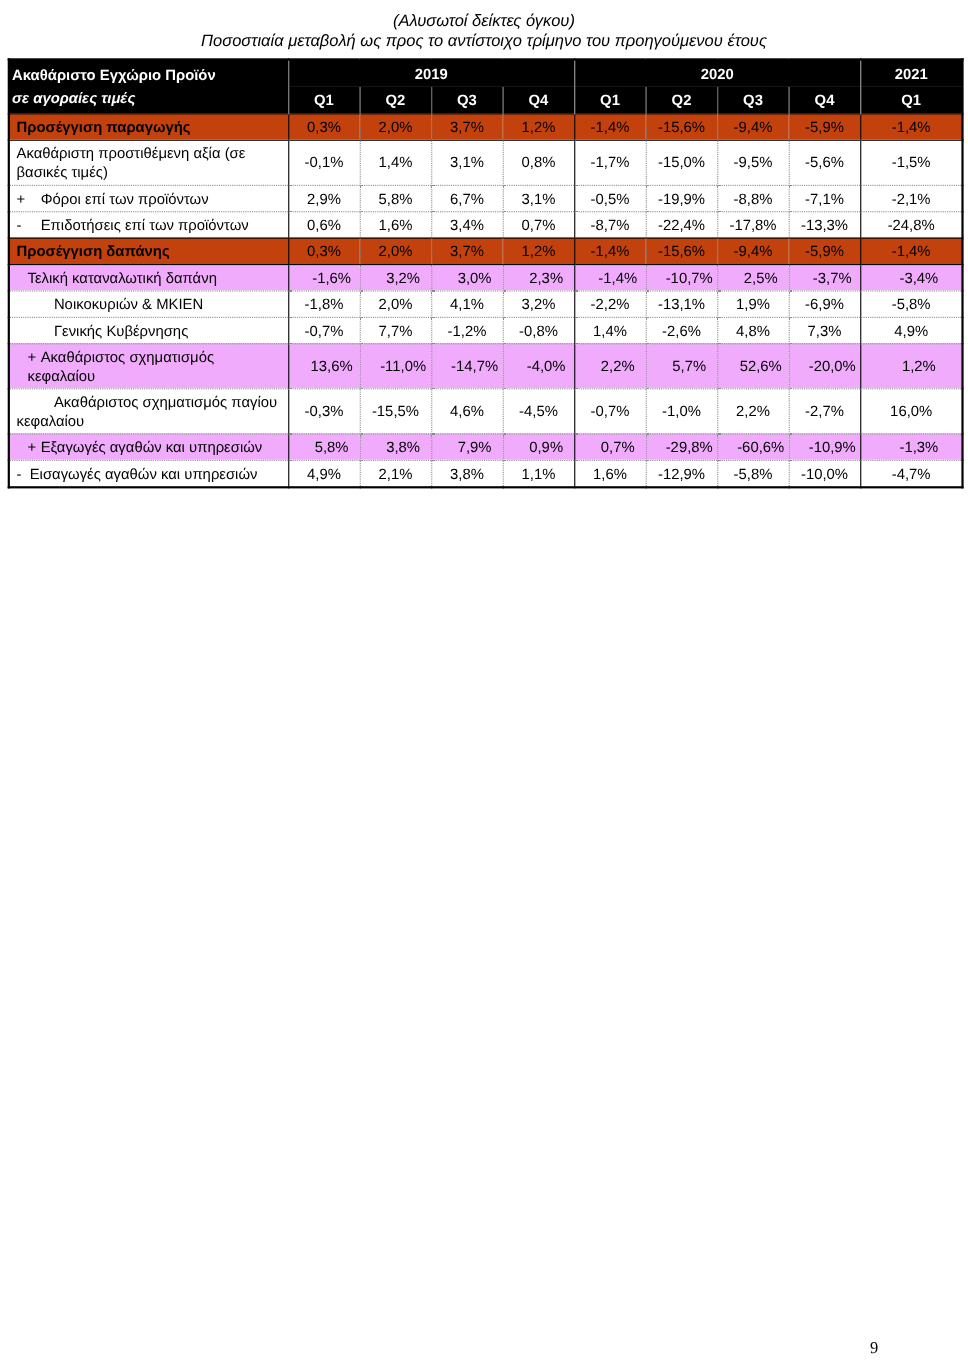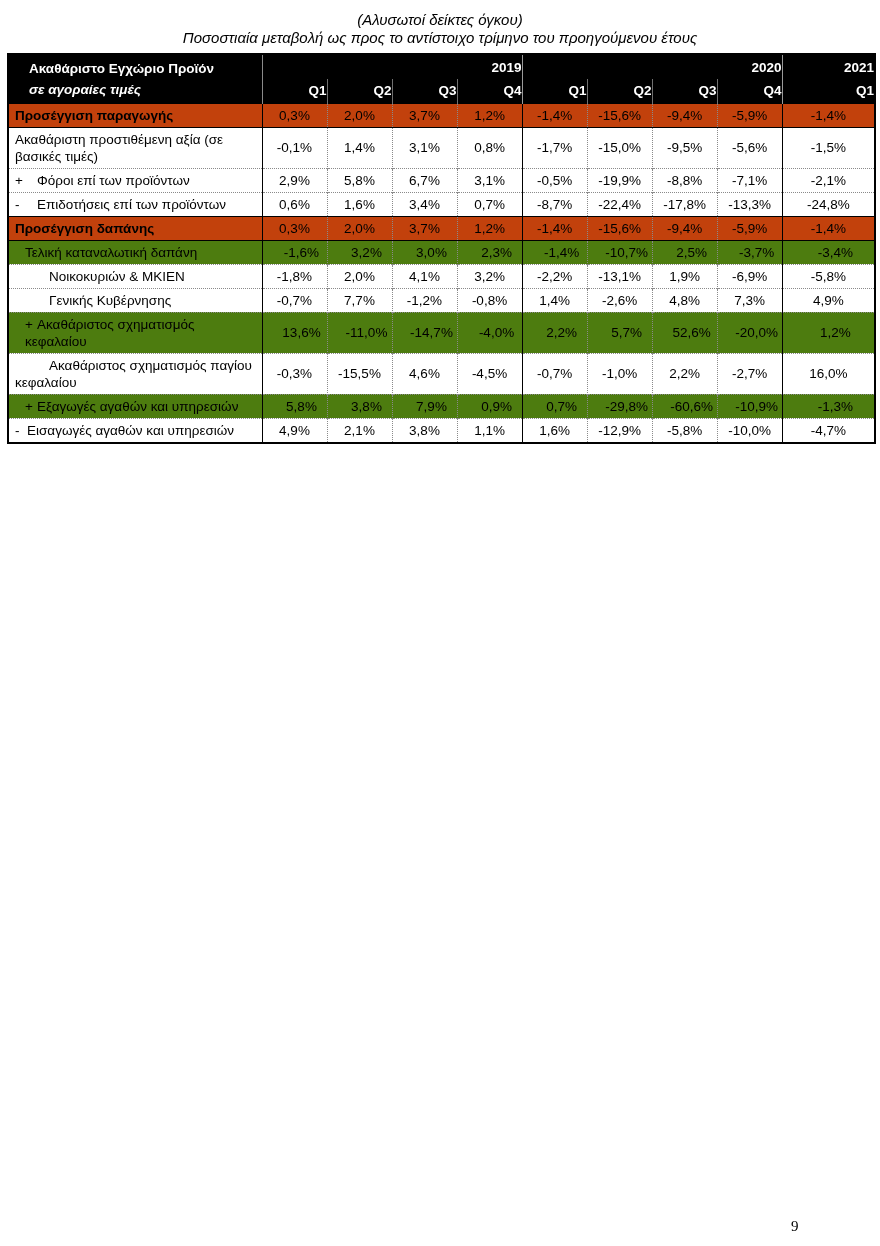--- a/index.html
+++ b/index.html
@@ -32,26 +32,25 @@
     margin: 7px 0 0 7px;
     border: 2px solid #000;
   }
   
   thead th {
     background: #000;
     color: #fff;
     font-size: 13.5px;
     font-weight: 700;
     padding: 2px 0;
-    text-align: right;
   }
   th.rowhead {
     text-align: left;
     vertical-align: middle;
-    padding: 2px 20px;
+    padding: 2px 2px;
     border-right: 1px solid #8a8a8a;
   }
   th.rowhead .line1 { font-weight: 700; margin-bottom: 6px; }
   th.rowhead .line2 { font-weight: 700; font-style: italic; }
   th.year { height: 25px; }
   th.quarter { height: 24px; border-left: 1px solid #6f6f6f; }
   th.year.group-start, th.quarter.group-start { border-left: 1px solid #9a9a9a; }
   th.quarter.first-col { border-left: none; }
   
   tbody td {
@@ -70,21 +69,21 @@
     border-left: none;
   }
   tbody td.col-start   { border-left: 1.5px solid #000; } 
   tbody td.group-start { border-left: 1px solid #000; }   
   tr.section td {
     background: #c2410c;
     border-top: 1.5px solid #000;
     border-bottom: 1.5px solid #000;
   }
   tr.section td.label { font-weight: 700; }
-  tr.highlight td { background: #4d7c0f; padding-left: 16px; }
+  tr.highlight td { background: #f0abfc; padding-left: 16px; }
   tr.indent td.label { padding-left: 40px; }
   tr.hang-indent td.label { text-indent: 34px; }
   .prefix { display: inline-block; width: 12px; text-indent: 0; }
   tr.tab-prefix .prefix { width: 22px; }
   
   .page-number {
     position: absolute;
     left: 791px;
     top: 1218px;
     font-family: "Liberation Serif", "DejaVu Serif", serif;

